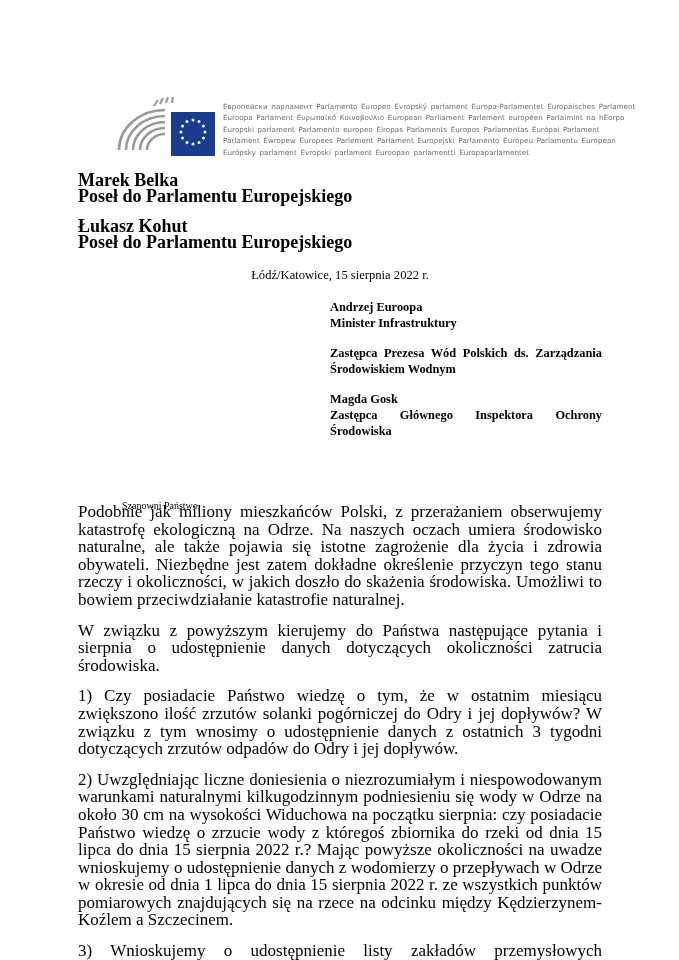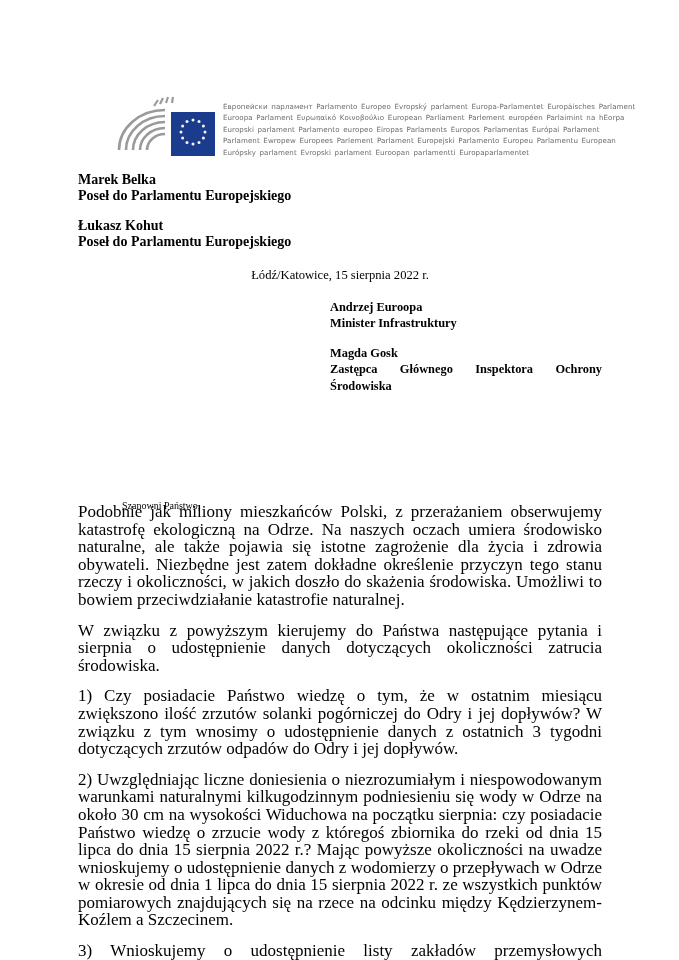--- a/index.html
+++ b/index.html
@@ -45,21 +45,21 @@
     word-spacing: 0.18em;
     white-space: nowrap;
   }
   .ep-langs .lang-row { display: block; }
 
   
   .senders {
     position: absolute;
     left: 78px;
     top: 172px;
-    font-size: 14px;
+    font-size: 18px;
     font-weight: bold;
     line-height: 16.4px;
   }
   .sender-block { margin-bottom: 13px; }
   .sender-block:last-child { margin-bottom: 0; }
   .sender-line { display: block; white-space: nowrap; }
 
   
   .date-line {
     position: absolute;
@@ -170,20 +170,21 @@
   </div>
 
   <div class="date-line">Łódź/Katowice, 15 sierpnia 2022 r.</div>
 
   <div class="recipients">
     <div class="recipient-block">
       <span class="recipient-name">Andrzej Euroopa</span>
       <span class="recipient-role">Minister Infrastruktury</span>
     </div>
     <div class="recipient-block">
+      <span class="recipient-role">Zastępca Prezesa Wód Polskich ds. Zarządzania Środowiskiem Wodnym</span>
     </div>
     <div class="recipient-block">
       <span class="recipient-name">Magda Gosk</span>
       <span class="recipient-role">Zastępca Głównego Inspektora Ochrony Środowiska</span>
     </div>
   </div>
 
   <div class="salutation">Szanowni Państwo,</div>
 
   <div class="body-text">

